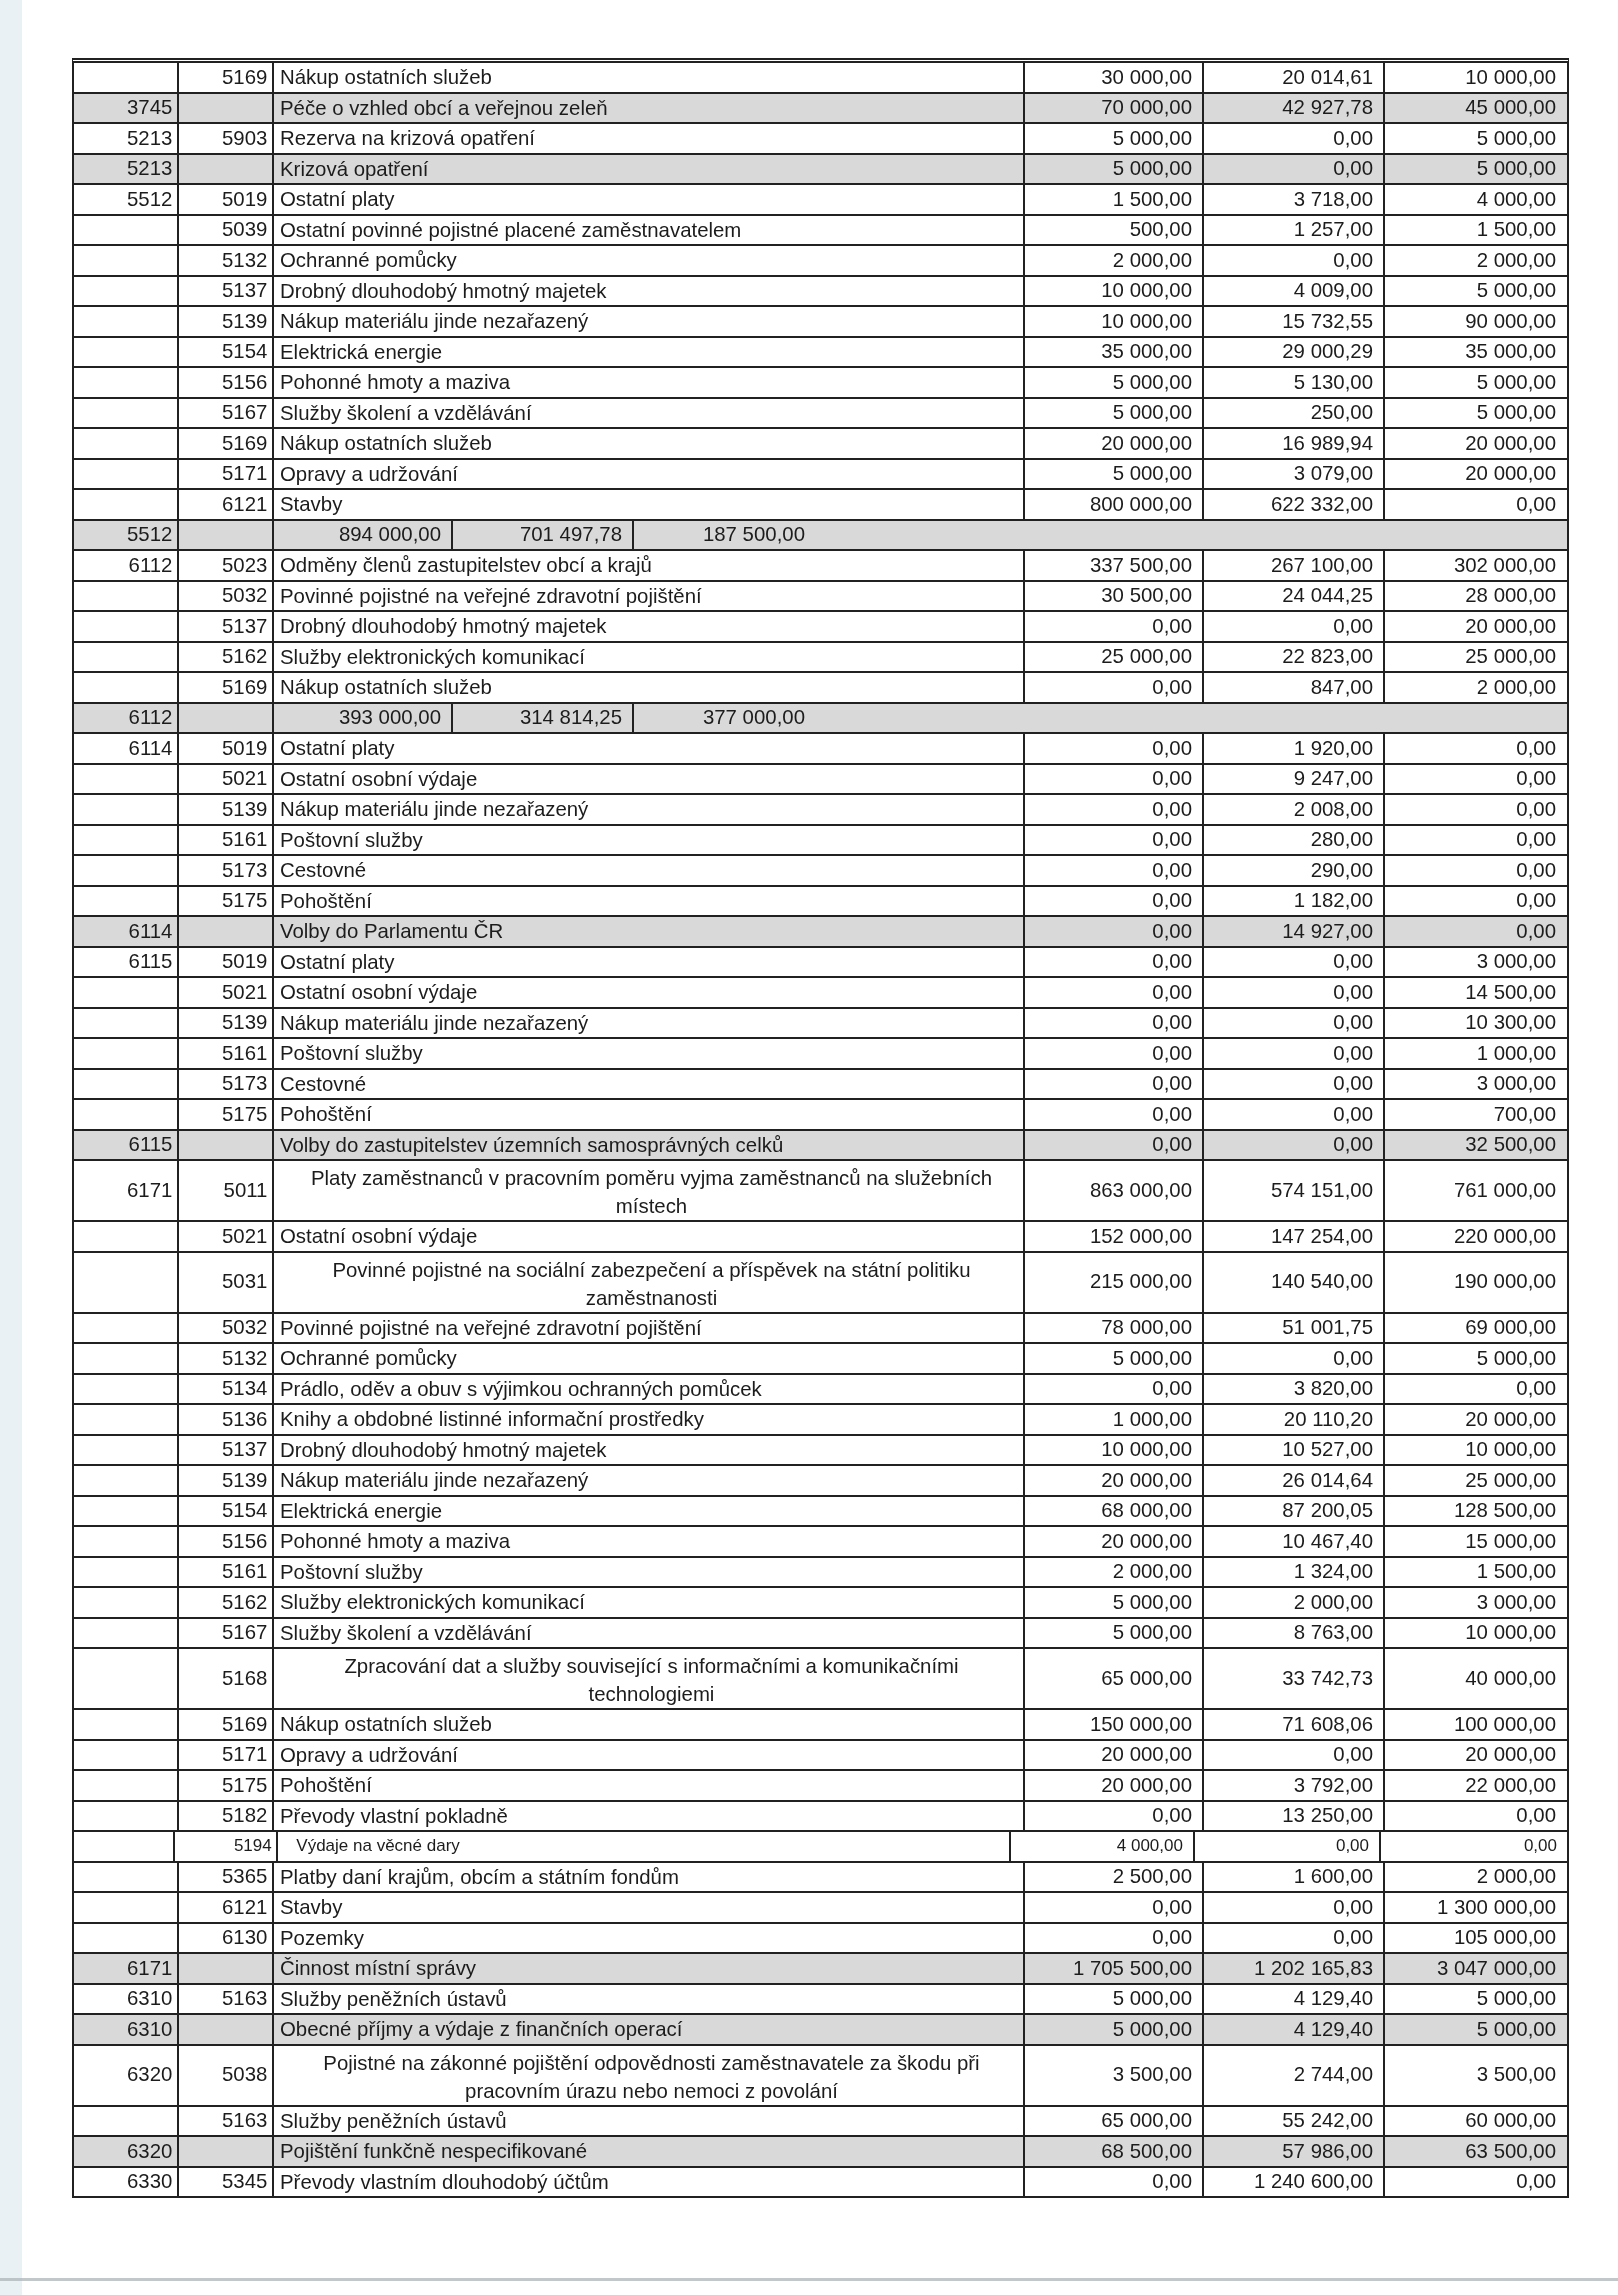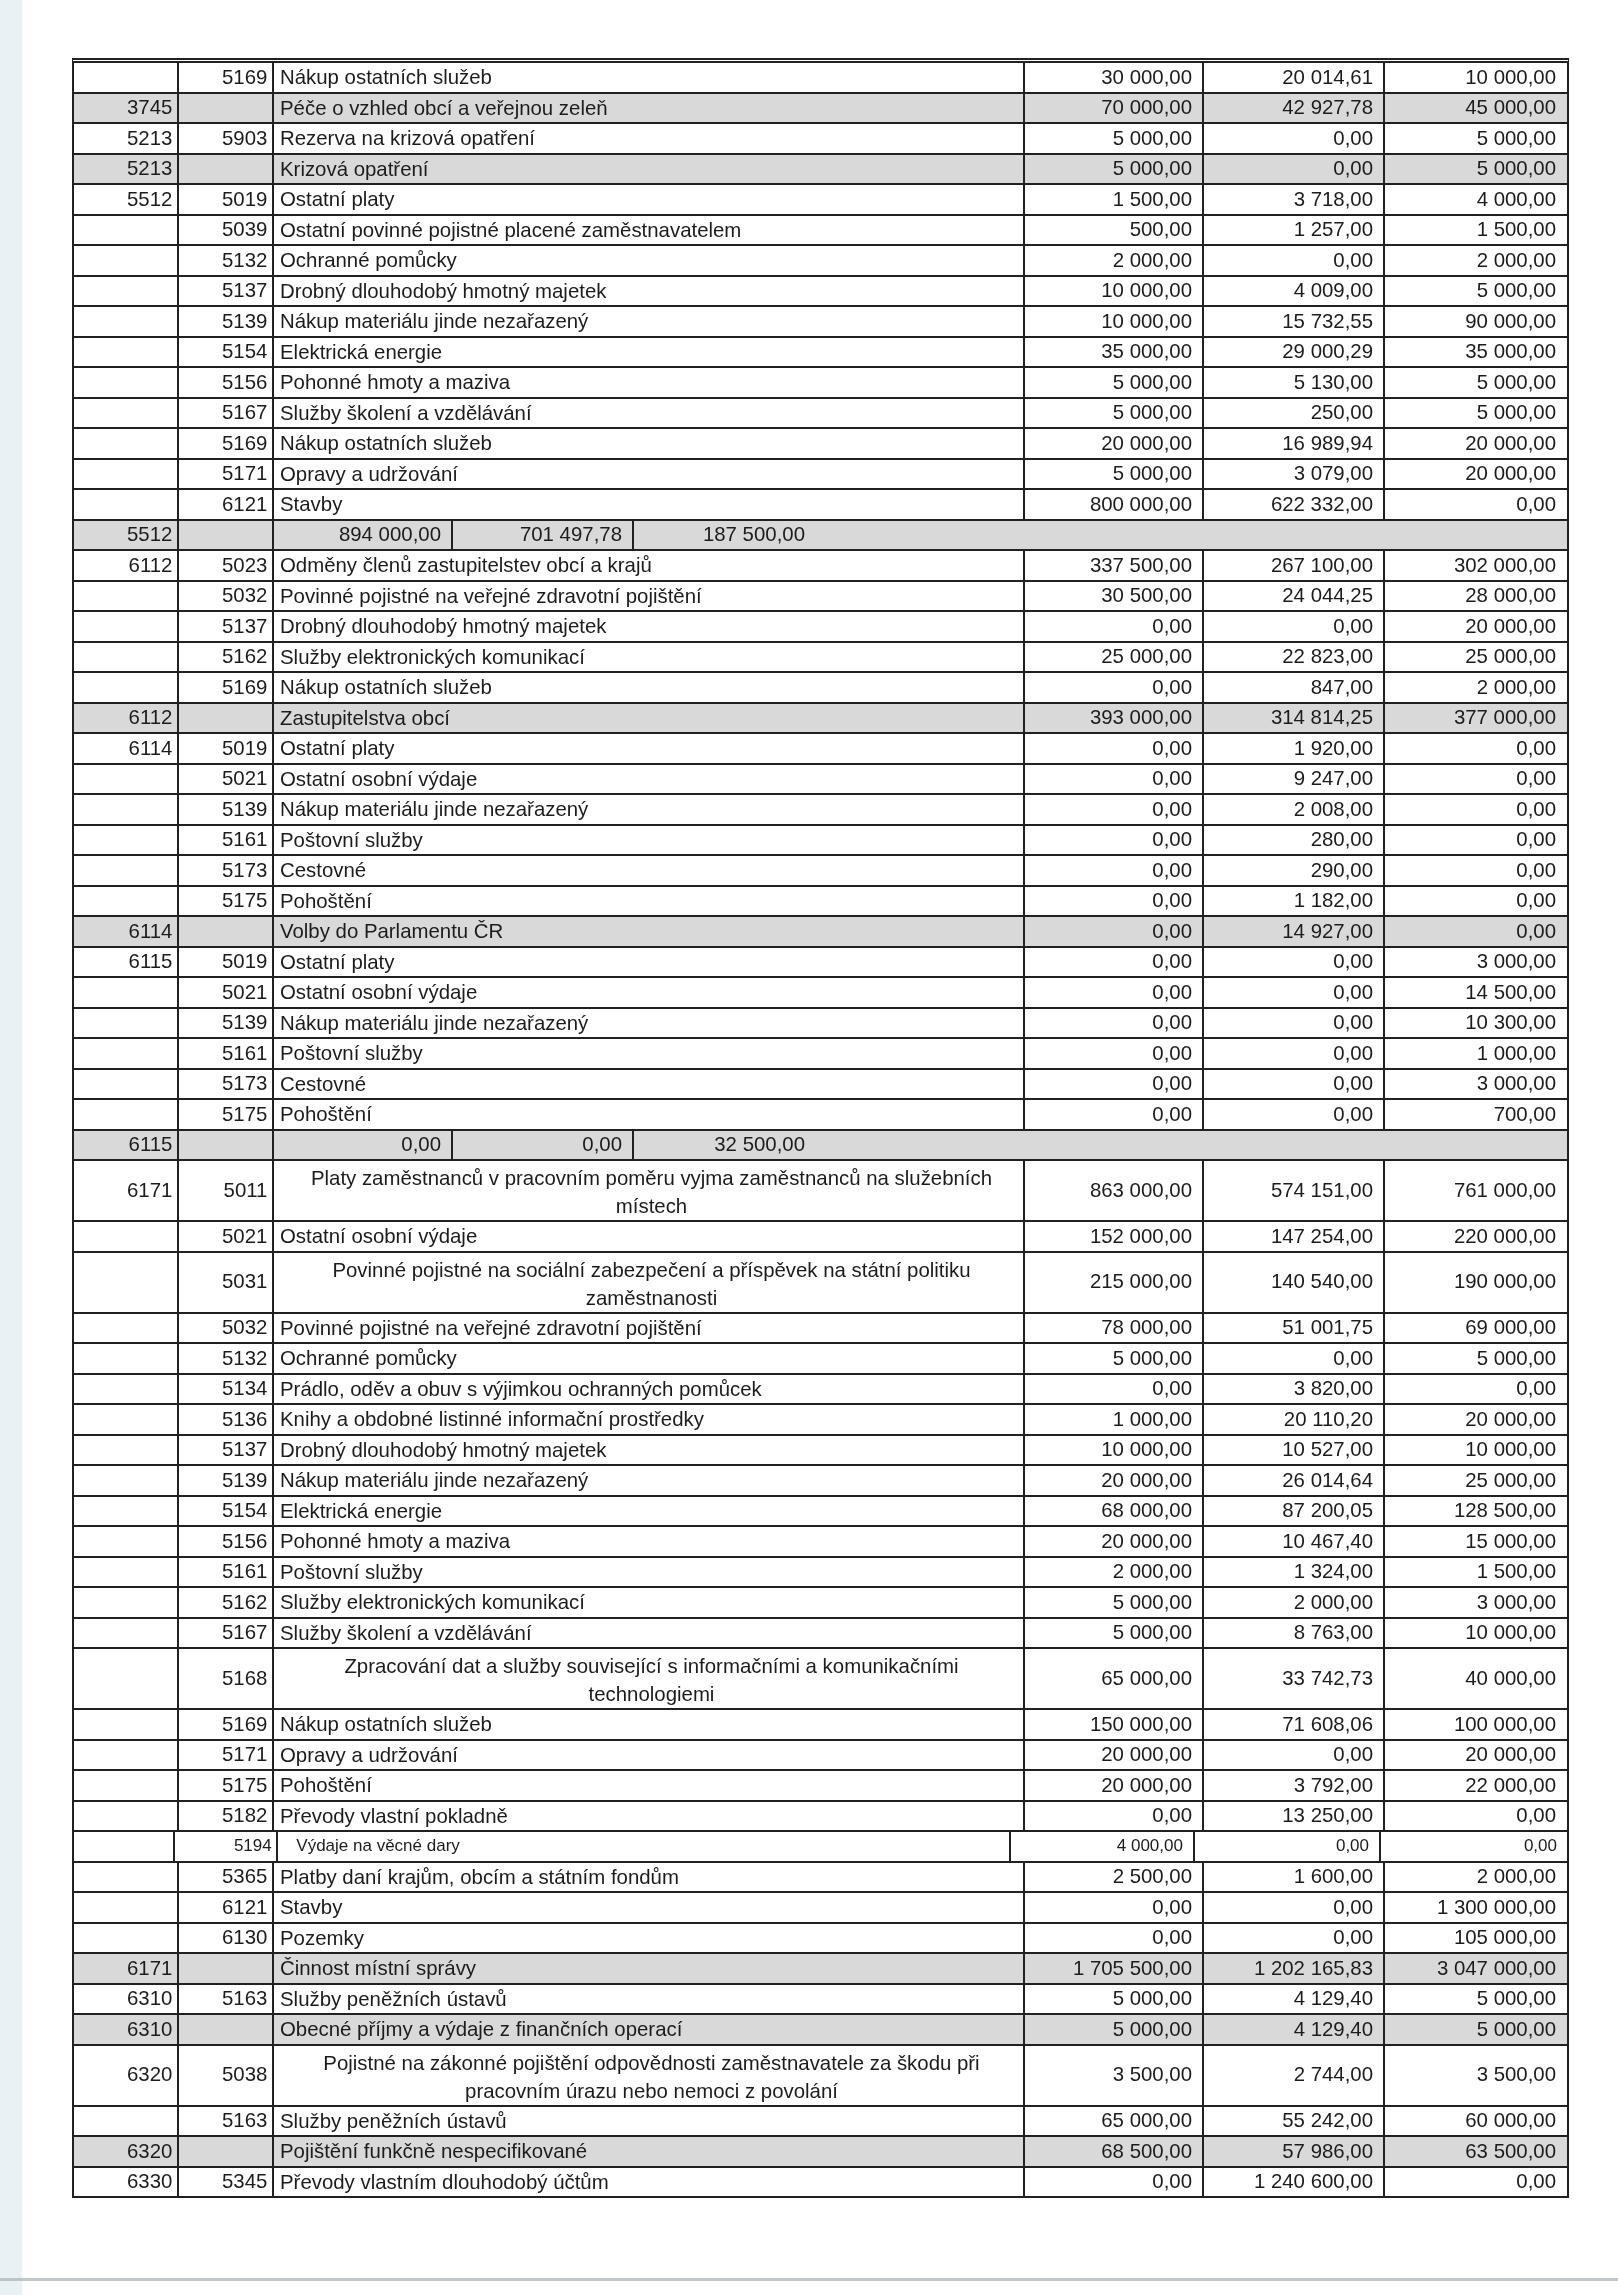--- a/index.html
+++ b/index.html
@@ -484,23 +484,20 @@
           <span>2 000,00</span>
         </div>
       </div>
       <div class="row gray">
         <div class="cell c-par">
           <span>6112</span>
         </div>
         <div class="cell c-pol">
           <span></span>
         </div>
-        <div class="cell c-desc">
-          <div class="line">Zastupitelstva obcí</div>
-        </div>
         <div class="cell c-num c-a1">
           <span>393 000,00</span>
         </div>
         <div class="cell c-num c-a2">
           <span>314 814,25</span>
         </div>
         <div class="cell c-num c-a3">
           <span>377 000,00</span>
         </div>
       </div>
@@ -763,20 +760,23 @@
         <div class="cell c-num c-a3">
           <span>700,00</span>
         </div>
       </div>
       <div class="row gray">
         <div class="cell c-par">
           <span>6115</span>
         </div>
         <div class="cell c-pol">
           <span></span>
+        </div>
+        <div class="cell c-desc">
+          <div class="line">Volby do zastupitelstev územních samosprávných celků</div>
         </div>
         <div class="cell c-num c-a1">
           <span>0,00</span>
         </div>
         <div class="cell c-num c-a2">
           <span>0,00</span>
         </div>
         <div class="cell c-num c-a3">
           <span>32 500,00</span>
         </div>

